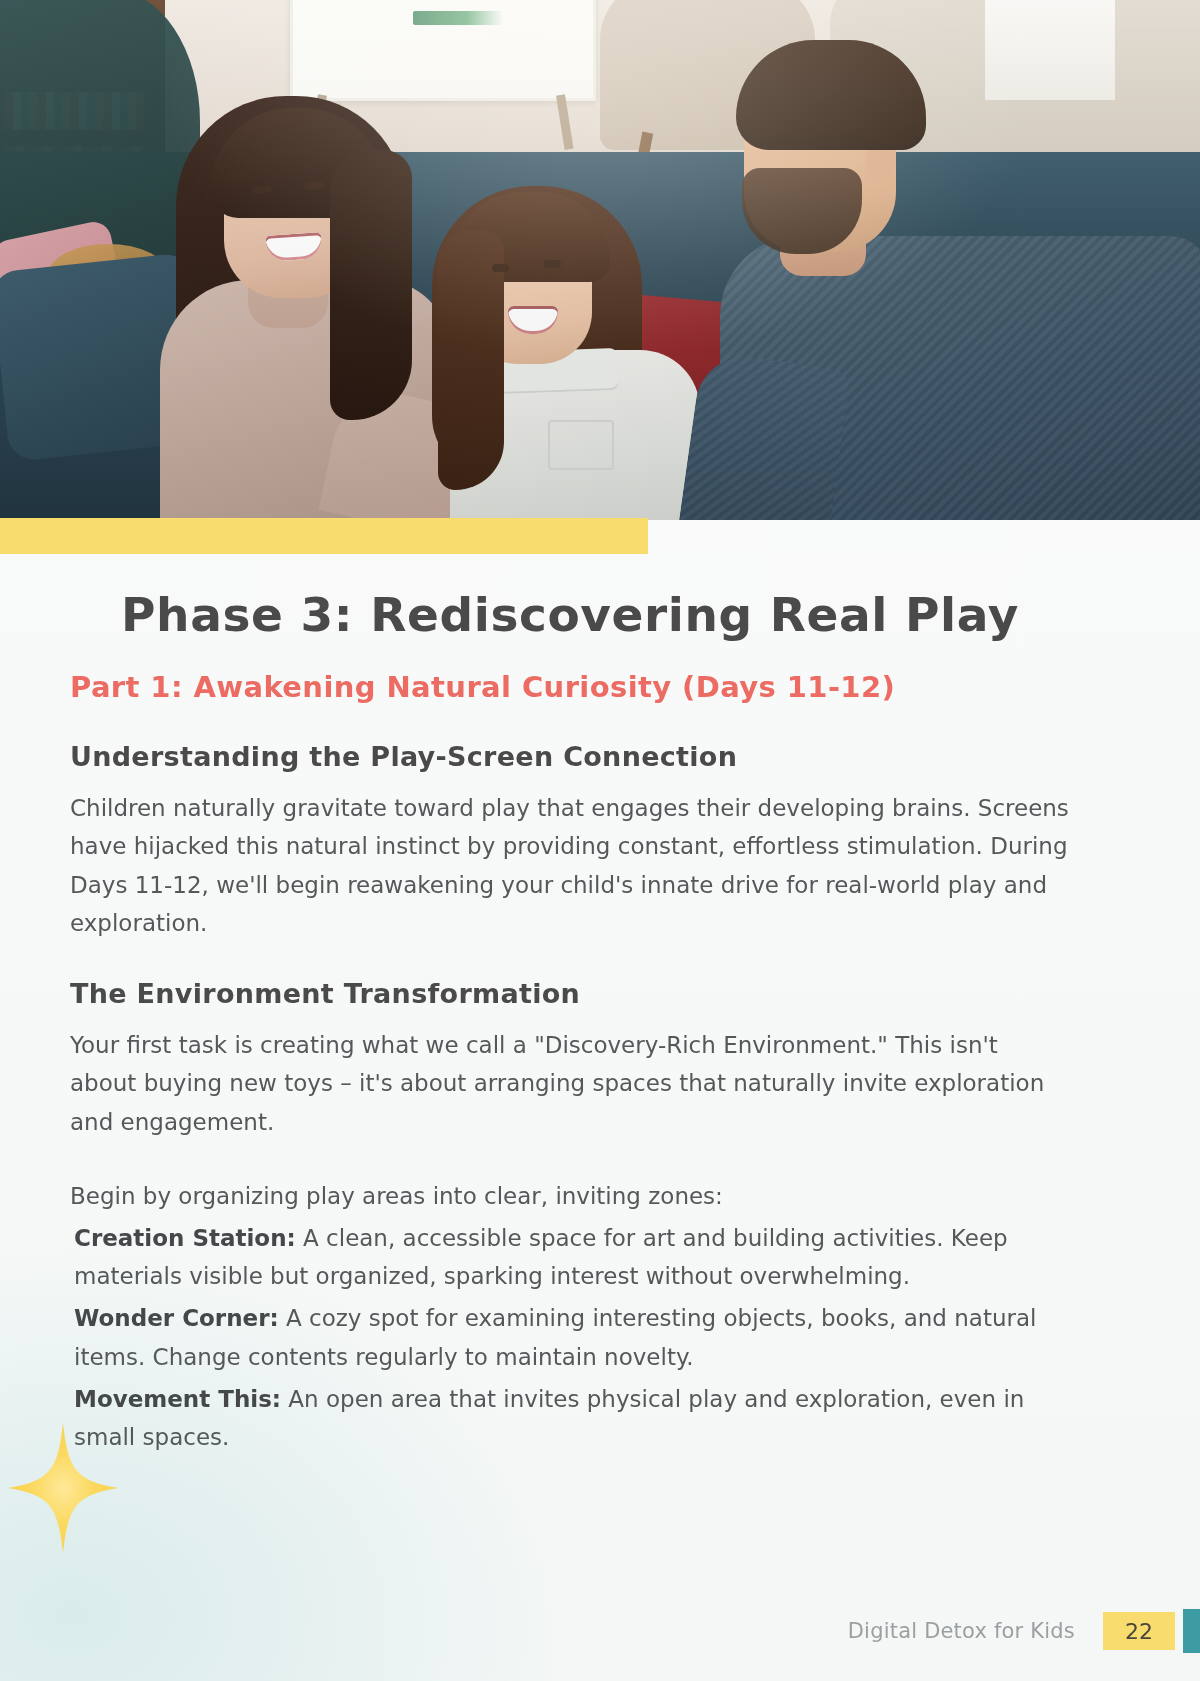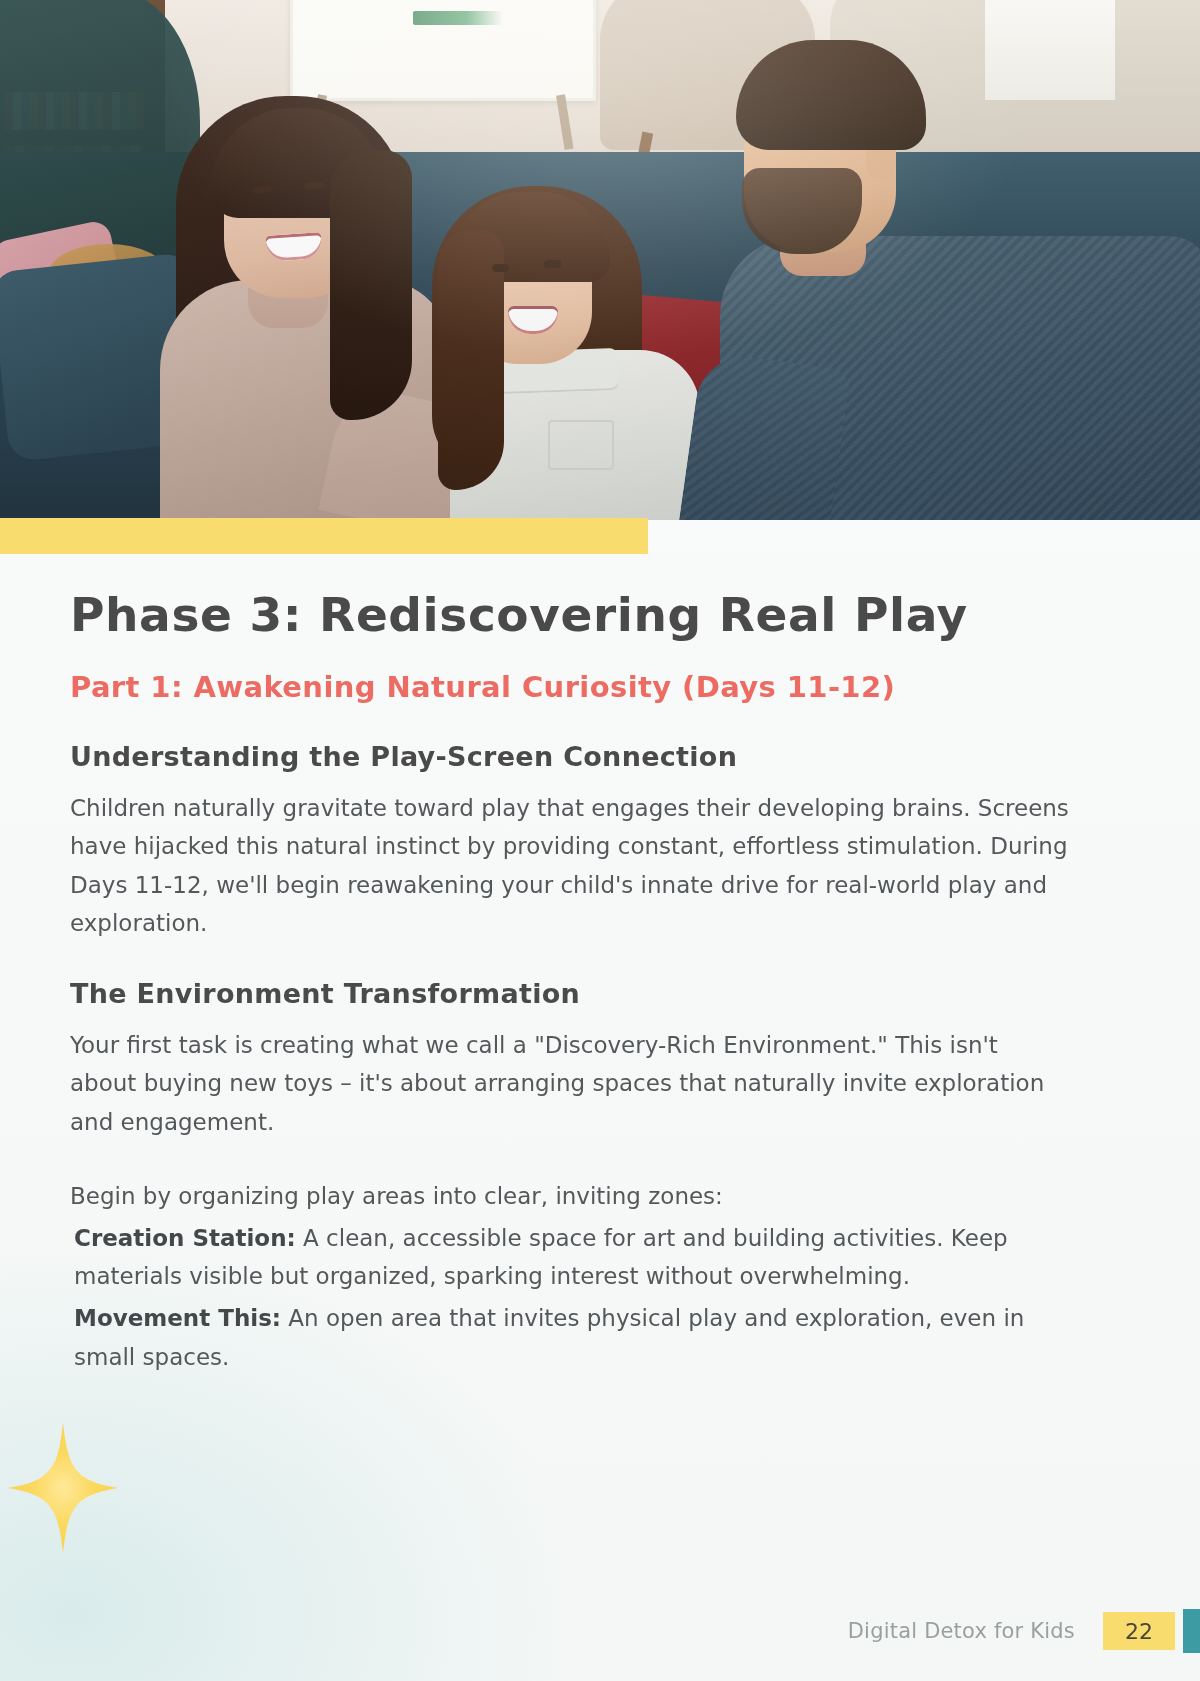--- a/index.html
+++ b/index.html
@@ -298,20 +298,21 @@
     width: 1000px;
   }
   h1.page-title {
     margin: 0;
     font-family: "DejaVu Sans", sans-serif;
     font-size: 47px;
     font-weight: bold;
     letter-spacing: 0.6px;
     color: #4a4a4a;
     line-height: 1.15;
+    text-align: center;
   }
   h2.part-title {
     margin: 28px 0 0 0;
     font-size: 29px;
     font-weight: bold;
     letter-spacing: 0.4px;
     color: #ec6b63;
     line-height: 1.2;
   }
   h3.section-heading {
@@ -447,20 +448,21 @@
     <p class="body-text">Children naturally gravitate toward play that engages their developing brains. Screens have hijacked this natural instinct by providing constant, effortless stimulation. During Days 11-12, we'll begin reawakening your child's innate drive for real-world play and exploration.</p>
 
     <h3 class="section-heading">The Environment Transformation</h3>
 
     <p class="body-text">Your first task is creating what we call a "Discovery-Rich Environment." This isn't about buying new toys – it's about arranging spaces that naturally invite exploration and engagement.</p>
 
     <p class="body-text zone-intro">Begin by organizing play areas into clear, inviting zones:</p>
 
     <p class="body-text zone-line"><span class="zone-name">Creation Station:</span><span> A clean, accessible space for art and building activities. Keep materials visible but organized, sparking interest without overwhelming.</span></p>
 
+    <p class="body-text zone-line"><span class="zone-name">Wonder Corner:</span><span> A cozy spot for examining interesting objects, books, and natural items. Change contents regularly to maintain novelty.</span></p>
 
     <p class="body-text zone-line"><span class="zone-name">Movement This:</span><span> An open area that invites physical play and exploration, even in small spaces.</span></p>
 
   </div>
 
   <div class="sparkle">
     <svg width="110" height="130" viewBox="0 0 110 130" aria-hidden="true">
       <defs>
         <radialGradient id="sparkGrad" cx="50%" cy="50%" r="50%">
           <stop offset="0%" stop-color="#ffe89a"></stop>

